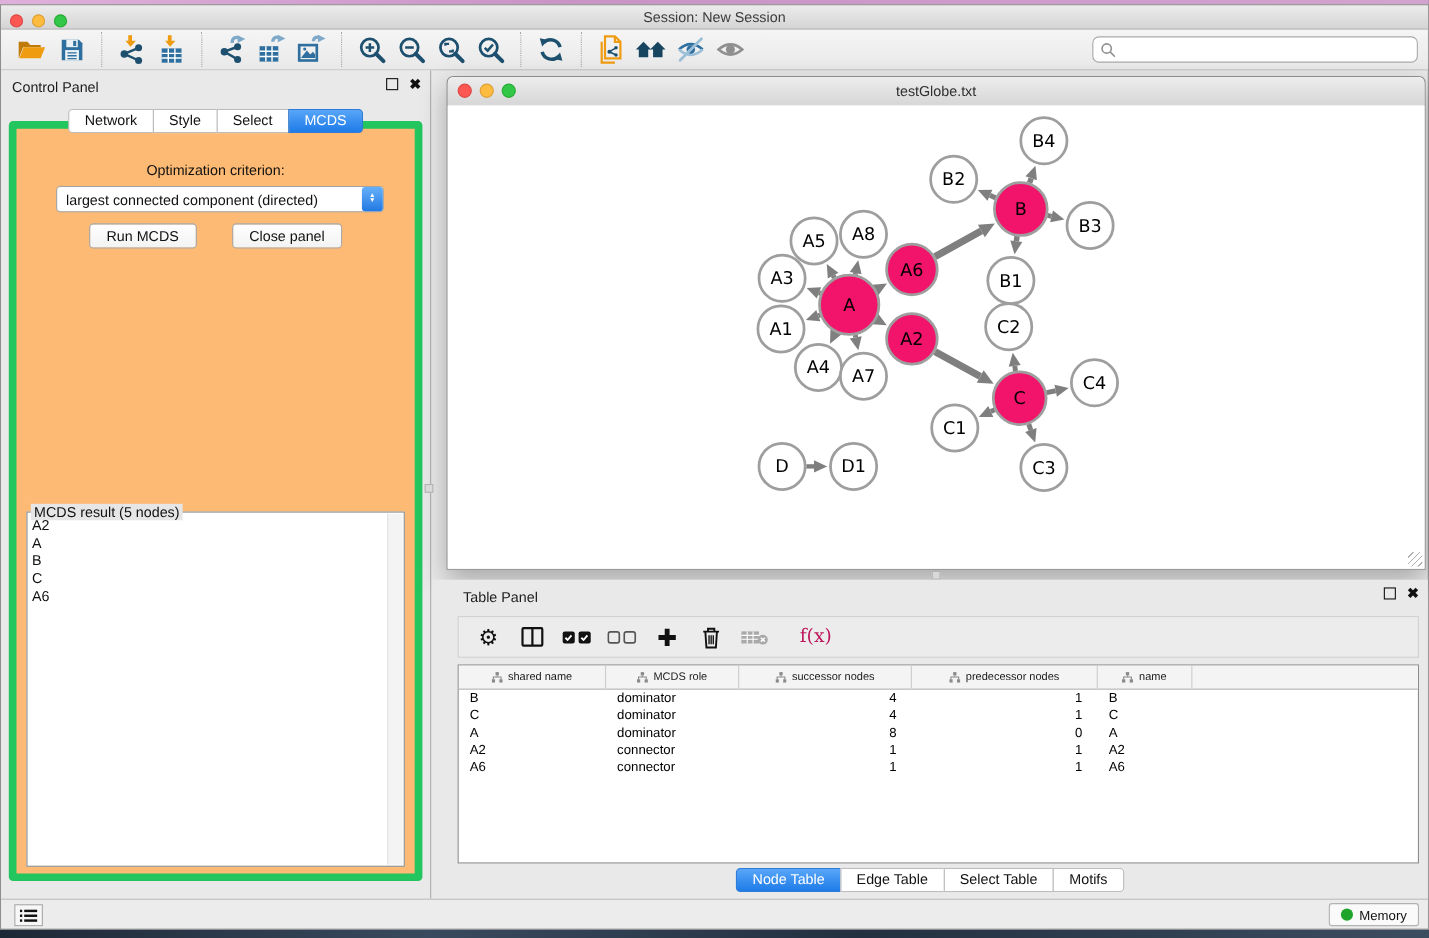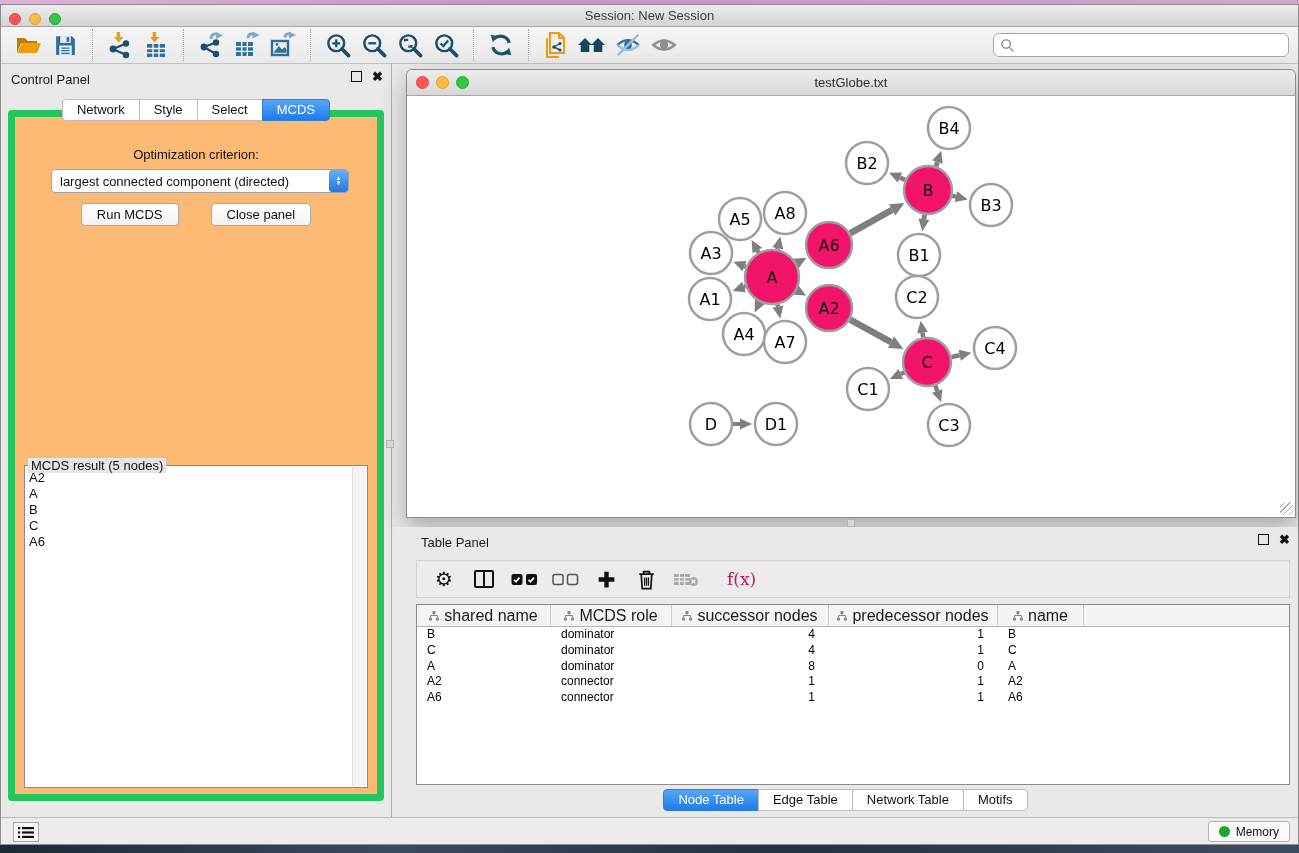--- a/index.html
+++ b/index.html
@@ -103,21 +103,21 @@
   .tp-toolbar { position:absolute; top:33px; left:23px; right:8px; height:38px;
     background:#ececec; border:1px solid #d2d2d2; display:flex; align-items:center; gap:14px; padding-left:14px; }
   .tp-tool { display:flex; align-items:center; justify-content:center; min-width:26px; height:28px; }
   .gear-glyph { font-family:"DejaVu Sans",sans-serif; font-size:20px; color:#111; line-height:20px; }
   .fx-glyph { font-family:"DejaVu Serif",serif; font-size:17px; color:#be185d;margin-left:14px; }
 
   .data-table { position:absolute; top:77px; left:23px; right:8px; bottom:32px;
     background:#fff; border:1px solid #8c8c8c; overflow:hidden; }
   .dt-header { display:flex; height:22px; background:#f4f4f4; border-bottom:1px solid #b5b5b5; }
   .dt-hcell { display:flex; align-items:center; justify-content:center; gap:5px;
-    border-right:1px solid #cccccc; font-size:16px; color:#1a1a1a; position:relative; }
+    border-right:1px solid #cccccc; font-size:10px; color:#1a1a1a; position:relative; }
   .dt-row { display:flex; height:15.8px; }
   .dt-cell { font-size:12px; color:#000; line-height:15.8px; white-space:nowrap; overflow:hidden; }
 
   .tp-tabs { position:absolute; bottom:6px; left:0; right:0; display:flex; justify-content:center; }
 
   
   .status-bar { position:absolute; bottom:0; left:0; right:0; height:27px;
     background:#ececec; border-top:1px solid #bdbdbd; }
   .list-btn { position:absolute; left:12px; top:4px; width:26px; height:20px;
     background:#f7f7f7; border:1px solid #a8a8a8; display:flex; align-items:center; justify-content:center; }
@@ -650,21 +650,21 @@
                 <div class="dt-cell" style="width: 157px; text-align: right; padding: 0px 14px 0px 0px;">1</div>
                 <div class="dt-cell" style="width: 169px; text-align: right; padding: 0px 14px 0px 0px;">1</div>
                 <div class="dt-cell" style="width: 86px; text-align: left; padding: 0px 0px 0px 10px;">A6</div>
               </div>
             </div>
         </div>
 
         <div class="tp-tabs" id="tp-tabs">
             <div class="seg-tab active">Node Table</div>
             <div class="seg-tab">Edge Table</div>
-            <div class="seg-tab">Network Table</div>
+            <div class="seg-tab">Select Table</div>
             <div class="seg-tab">Motifs</div>
           </div>
       </div>
 
     </div>
   </div>
 
   <div class="status-bar">
     <div class="list-btn">
       <svg width="16" height="13" viewBox="0 0 16 13">

